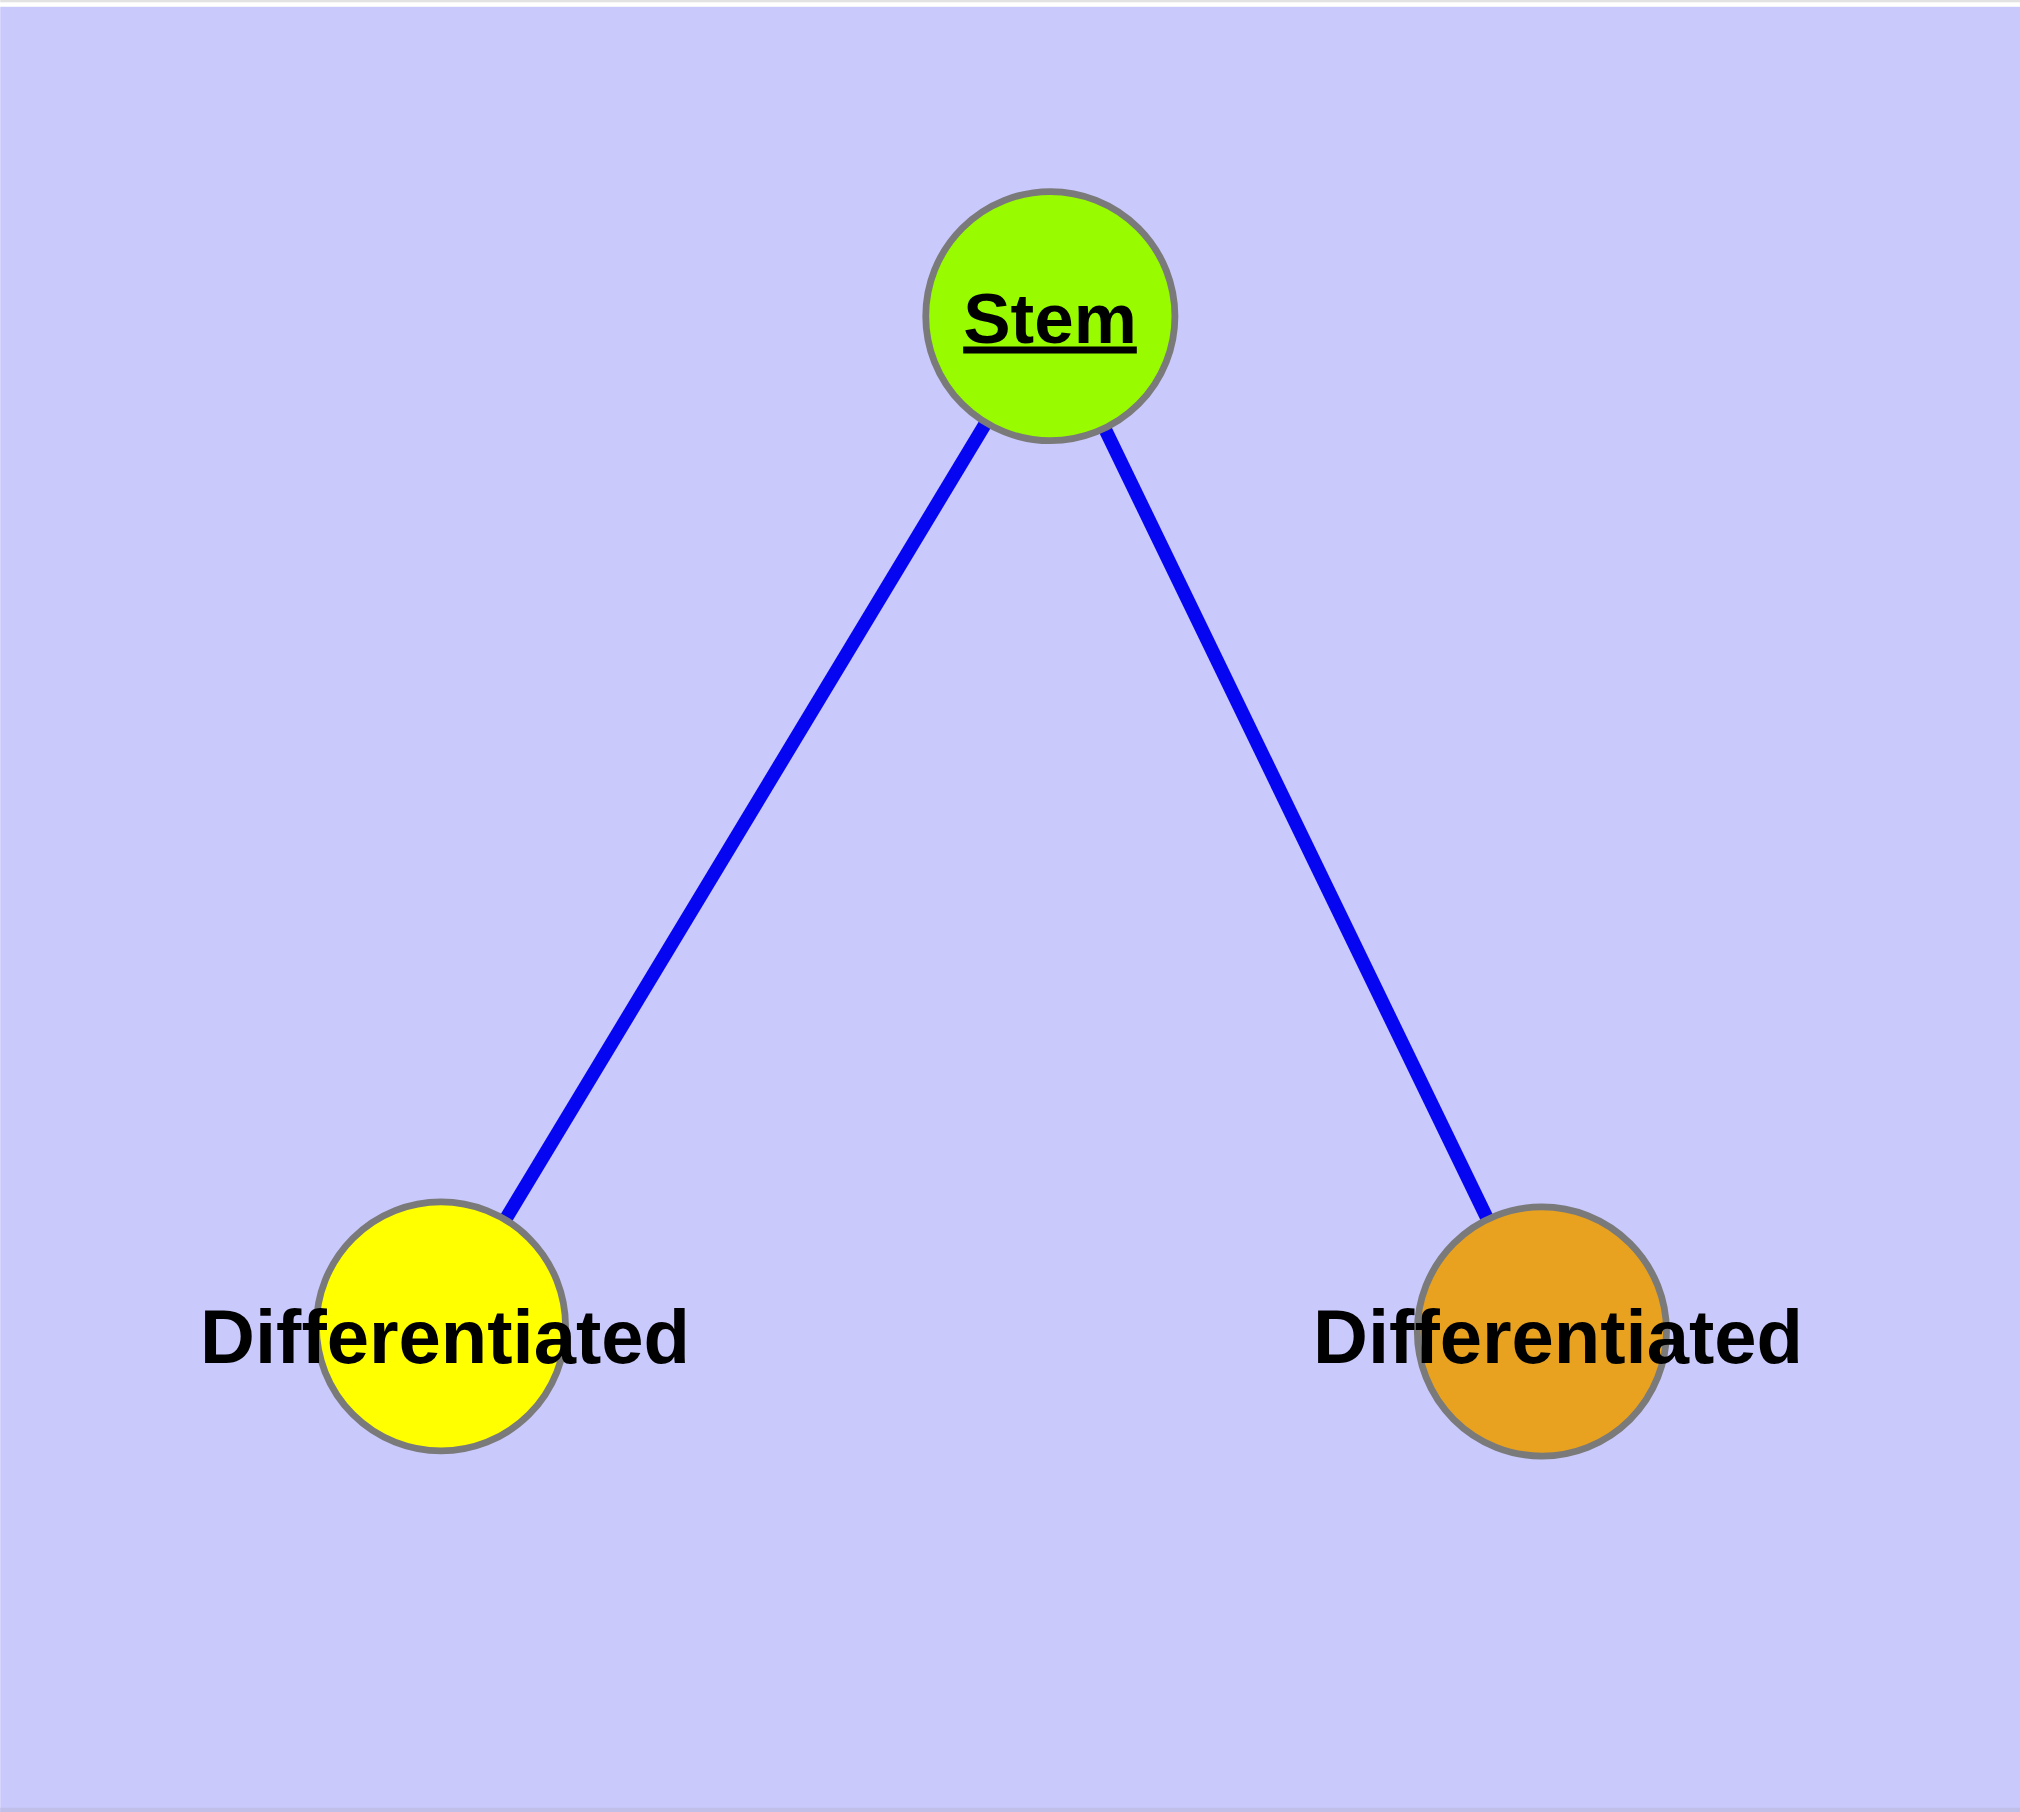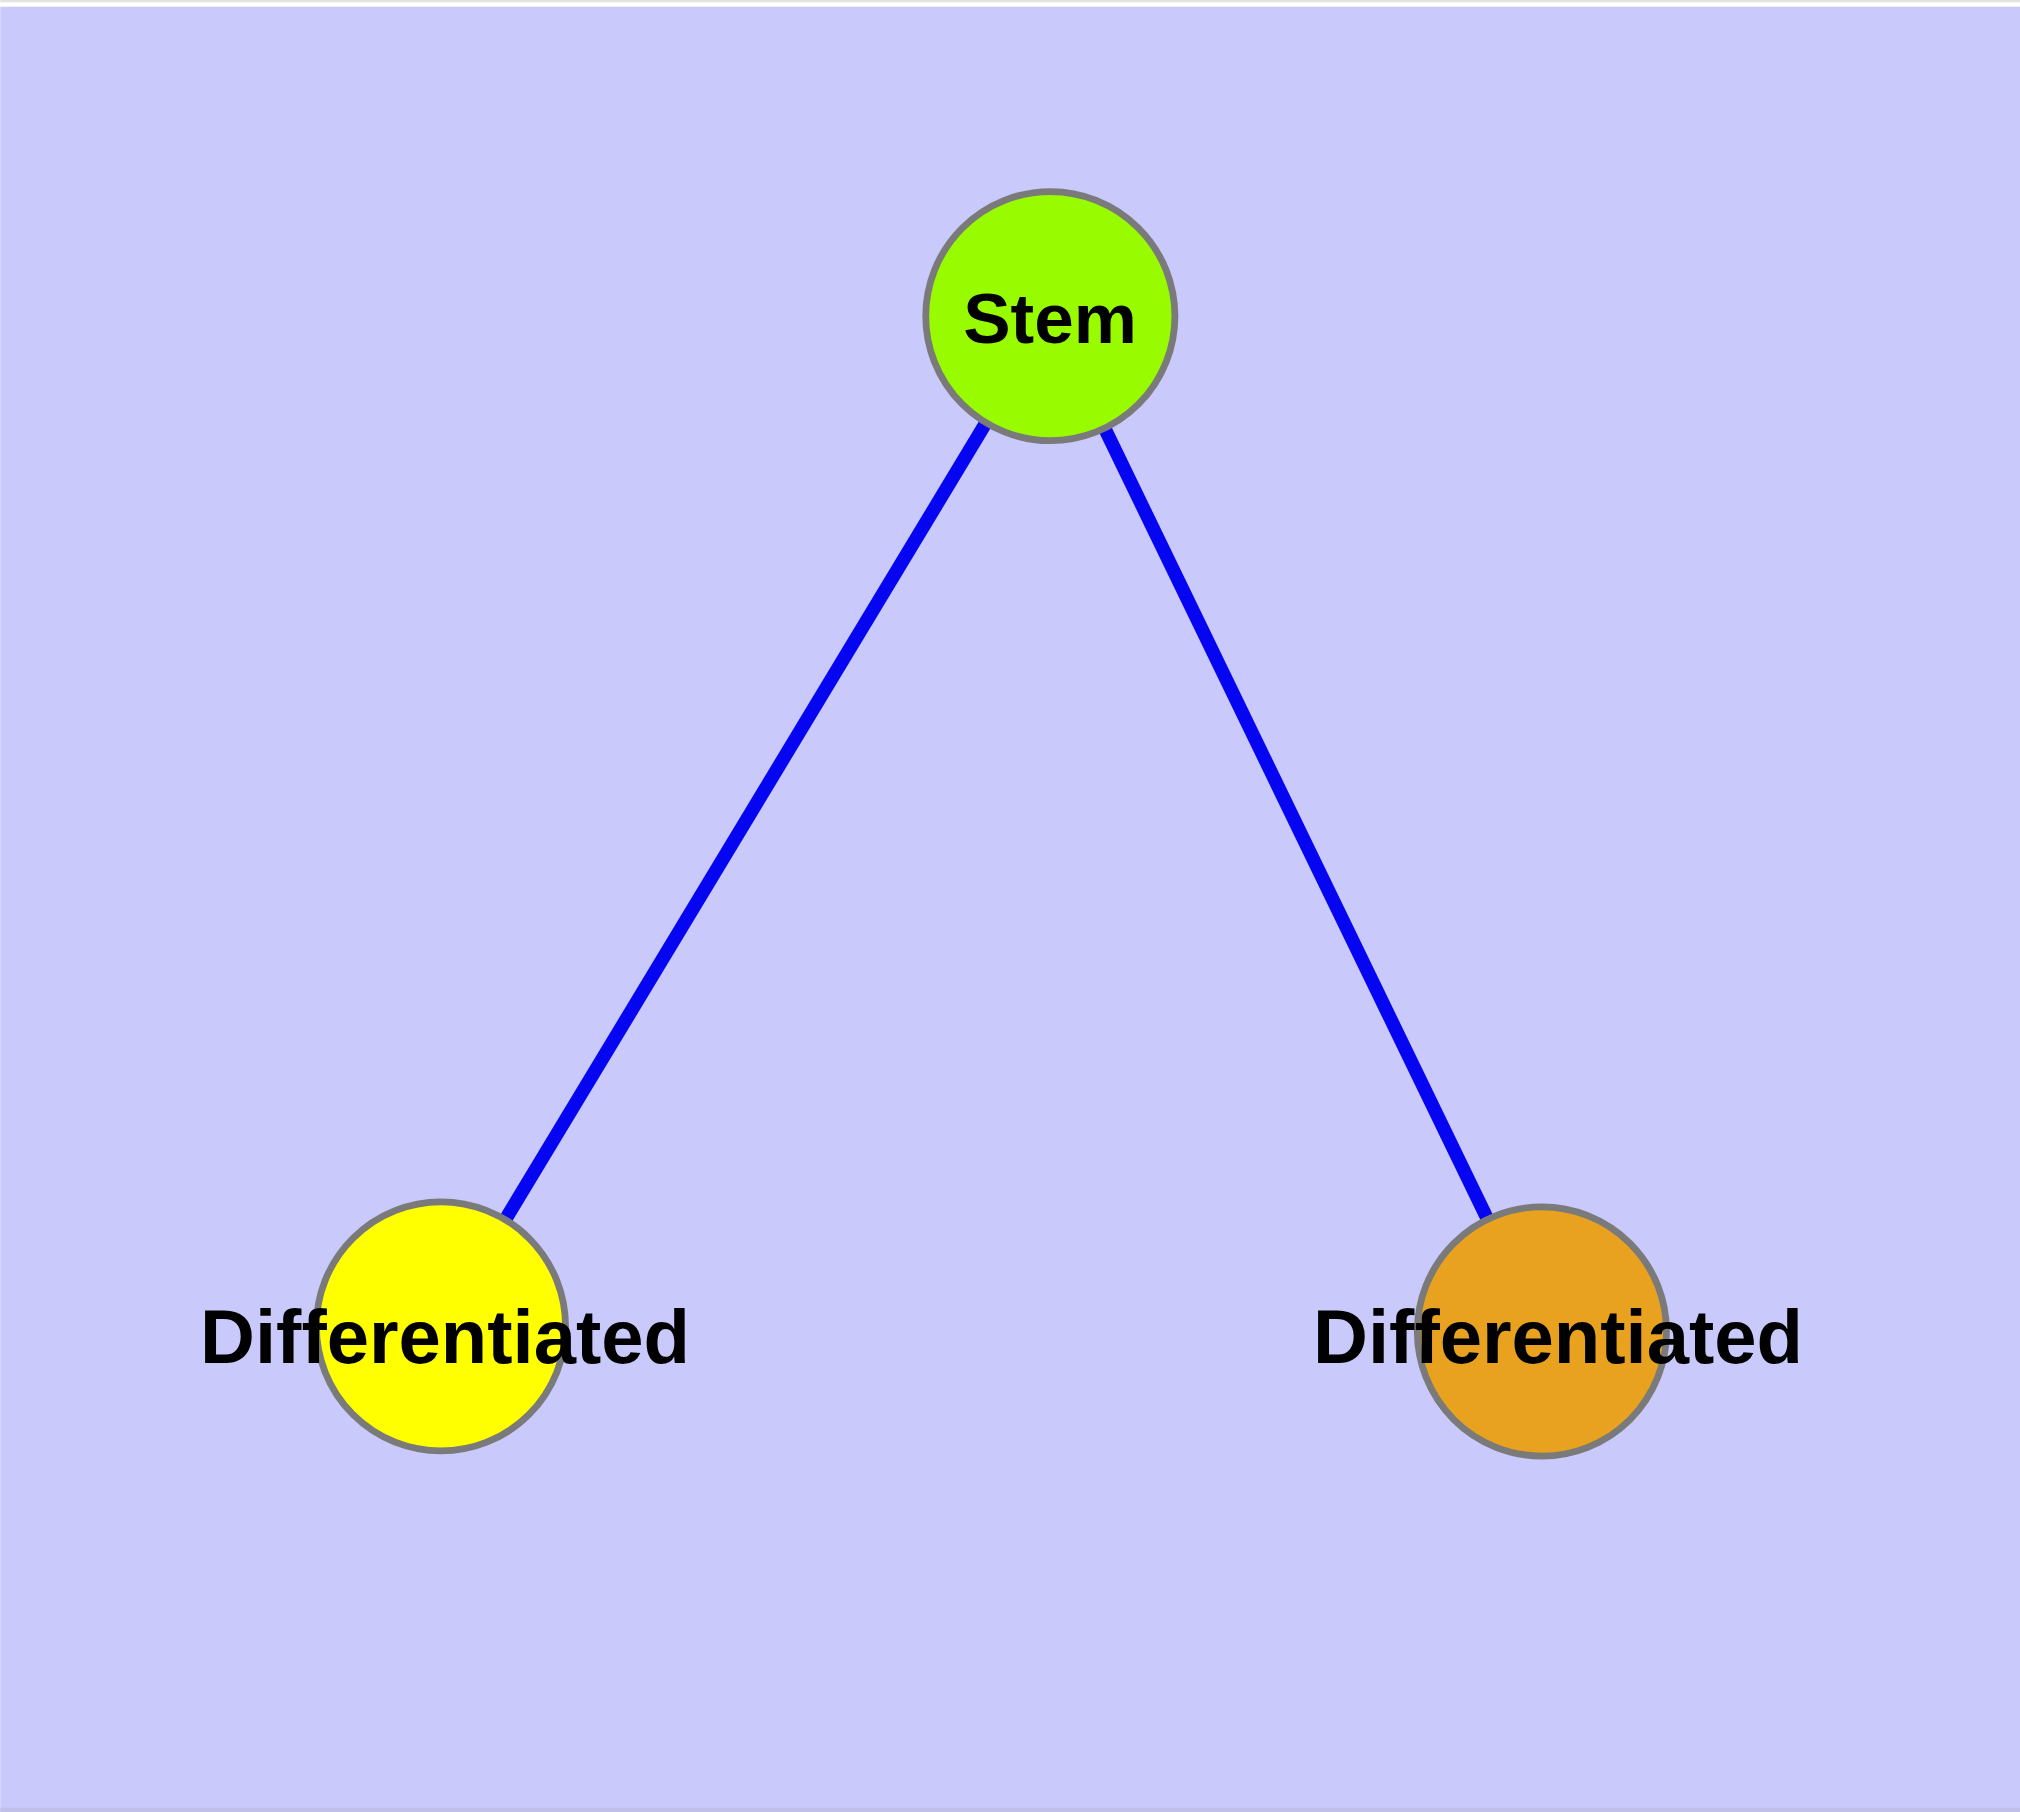--- a/index.html
+++ b/index.html
@@ -35,20 +35,21 @@
     transform: translate(-50%, -50%);
     color: #000000;
     font-weight: bold;
     text-align: center;
     white-space: nowrap;
     z-index: 2;
   }
   .node-label.single {
     font-size: 71px;
     line-height: 81px;
+    text-decoration: underline;
   }
   .node-label.double {
     font-size: 76px;
     line-height: 88px;
   }
   .label-line { display: block; margin-left: 32px; }
 </style>
 </head>
 <body>
 

